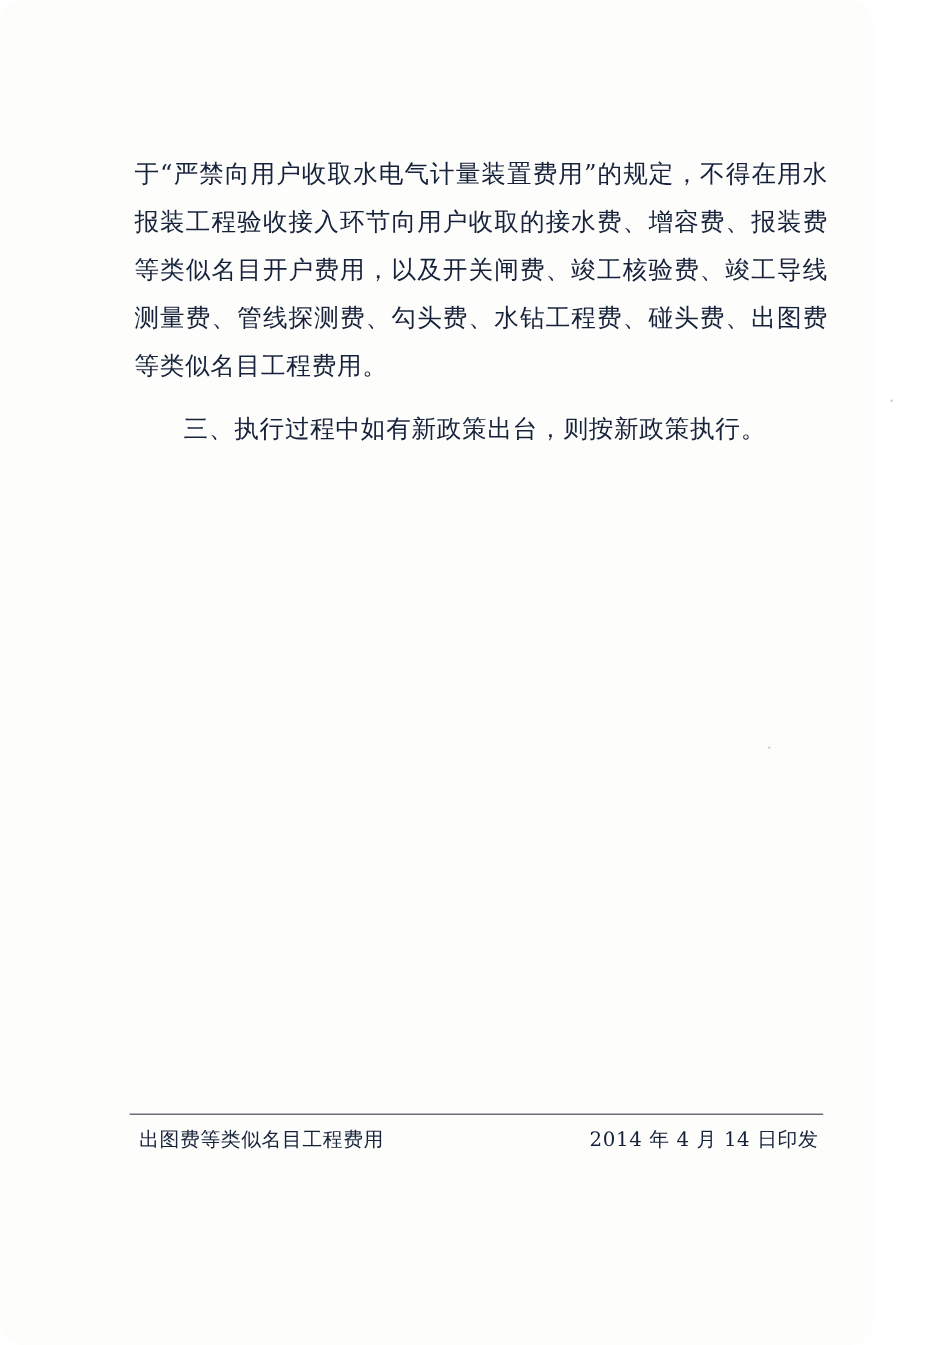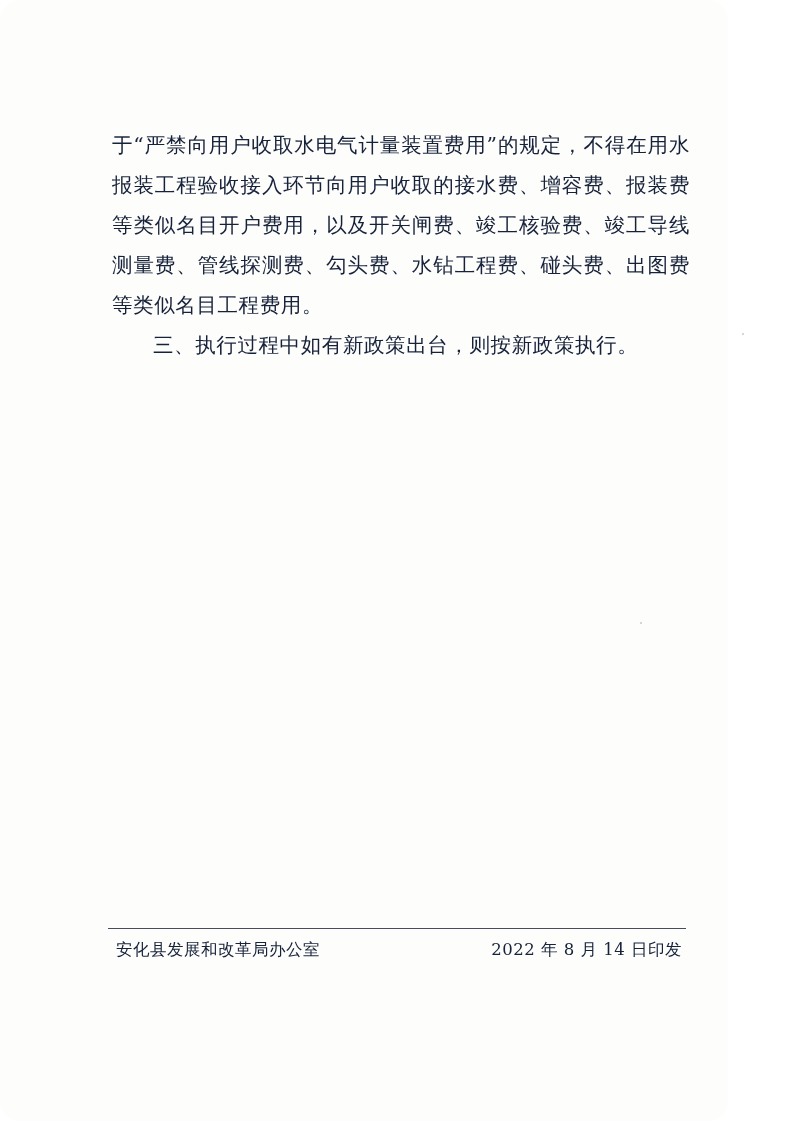--- a/index.html
+++ b/index.html
@@ -36,20 +36,21 @@
     letter-spacing: 0.6px;
     text-align: justify;
     text-justify: inter-ideograph;
     color: #16213a;
     margin: 0;
   }
   .para.indent {
     text-indent: 41px;
   }
   .para-gap {
+    margin-top: 12px;
   }
   .signature-block {
     position: absolute;
     left: 112px;
     top: 418px;
     width: 578px;
     text-align: center;
   }
   .sig-line {
     font-size: 20.5px;
@@ -107,21 +108,21 @@
 
   <div class="content">
     <p class="para">于“严禁向用户收取水电气计量装置费用”的规定，不得在用水报装工程验收接入环节向用户收取的接水费、增容费、报装费等类似名目开户费用，以及开关闸费、竣工核验费、竣工导线测量费、管线探测费、勾头费、水钻工程费、碰头费、出图费等类似名目工程费用。</p>
     <p class="para indent para-gap">三、执行过程中如有新政策出台，则按新政策执行。</p>
   </div>
 
 
   <div class="footer">
     <hr class="footer-rule">
     <div class="footer-row">
-      <span class="footer-left">安化县发展和改革局办公室</span>
-      <span class="footer-right">2022 年 8 月 14 日印发</span>
+      <span class="footer-left">出图费等类似名目工程费用</span>
+      <span class="footer-right">2014 年 4 月 14 日印发</span>
     </div>
   </div>
 
   <div class="speck" style="left:742px; top:333px;"></div>
   <div class="speck" style="left:640px; top:622px;"></div>
 
 </div>
 
 </body></html>

